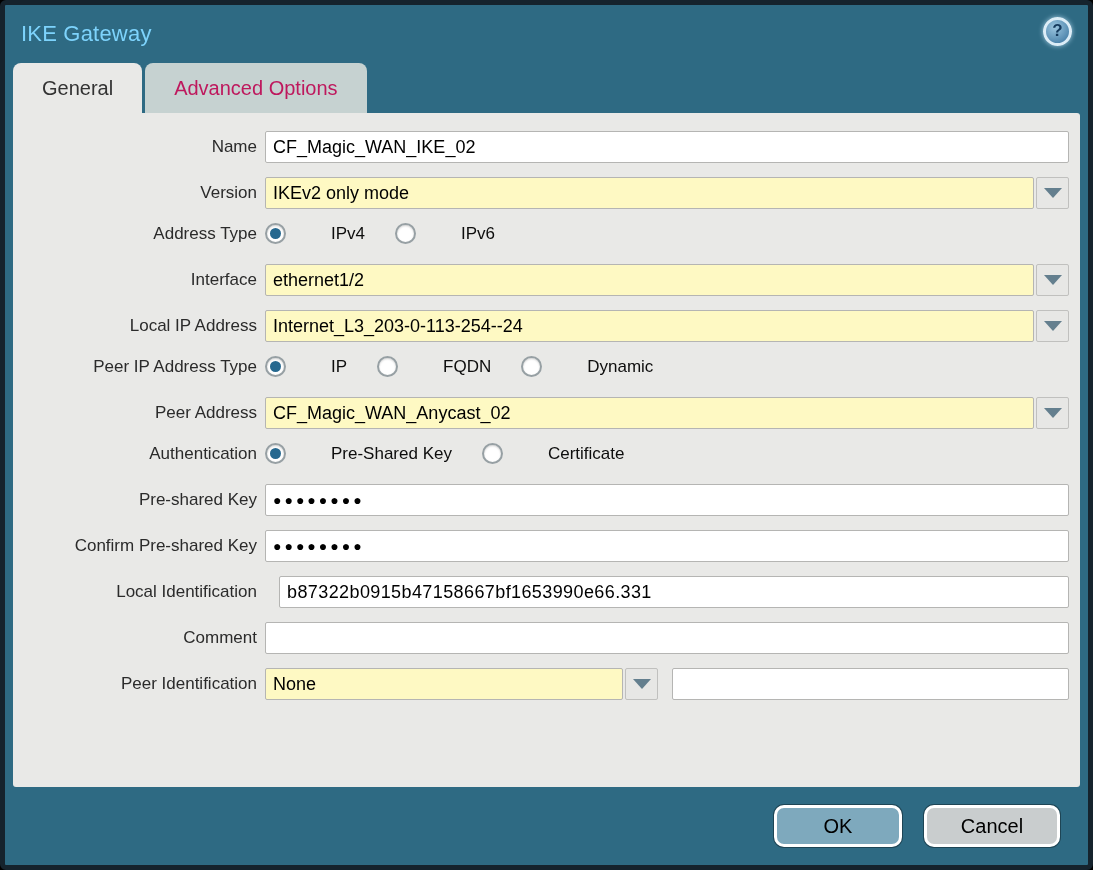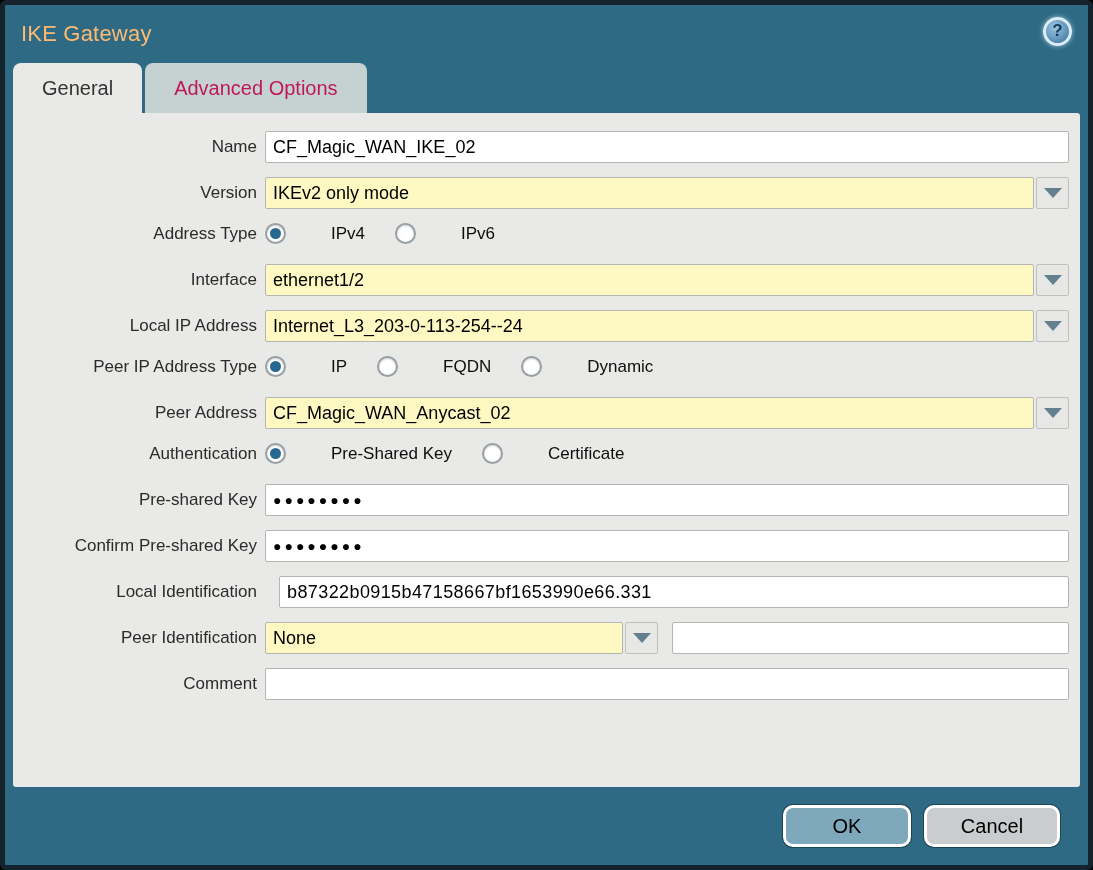--- a/index.html
+++ b/index.html
@@ -5,21 +5,21 @@
   * { margin:0; padding:0; box-sizing:border-box; }
   html,body { width:1093px; height:870px; background:#000; font-family:"Liberation Sans","DejaVu Sans",sans-serif; }
   .window {
     width:1093px; height:870px;
     border:5px solid #15232d; border-radius:6px;
     background:#2e6a83;
     display:flex; flex-direction:column; overflow:hidden;
   }
   
   .titlebar { height:58px; flex:0 0 58px; display:flex; align-items:center; justify-content:space-between; padding:0 16px; }
-  .title { color:#fdba74; font-size:22px; letter-spacing:.2px; }
+  .title { color:#7dd3fc; font-size:22px; letter-spacing:.2px; }
   .help {
     width:29px; height:29px; border-radius:50%;
     background:radial-gradient(circle at 38% 32%, #9cc6e0, #4f86ad 75%);
     border:3px solid #dcedf7;
     box-shadow:0 0 5px rgba(190,225,248,.8);
     color:#14395c; font-weight:bold; font-size:17px;
     display:flex; align-items:center; justify-content:center;
     cursor:pointer; margin-top:-6px;
   }
   
@@ -68,21 +68,21 @@
   
   .radio-opt { display:flex; align-items:center; margin-right:30px; cursor:pointer;gap:36px; }
   .radio {
     width:21px; height:21px; border-radius:50%;
     background:#ffffff; border:2px solid #97a0a4; position:relative;
     box-shadow:inset 0 1px 2px rgba(0,0,0,.18);
   }
   .radio.checked::after { content:''; position:absolute; inset:3px; border-radius:50%; background:#26688f; }
   .radio-lbl { margin-left:9px; font-size:17px; color:#0d0d0d; }
   
-  .footer { flex:0 0 78px; display:flex; align-items:center; justify-content:flex-end; gap:13px; padding-right:28px; }
+  .footer { flex:0 0 78px; display:flex; align-items:center; justify-content:flex-end; gap:22px; padding-right:28px; }
   .btn {
     height:42px; border-radius:10px; border:3px solid #ffffff;
     font-size:20px; color:#000; font-family:inherit; cursor:pointer;
     box-shadow:0 0 0 1px rgba(0,0,0,.35);
   }
   .btn.ok { width:128px; background:#7ea9bd; }
   .btn.cancel { width:136px; background:#c9cdce; }
 </style>
 </head>
 <body>
@@ -219,37 +219,37 @@
     </div>
 
     <div class="row">
       <div class="lbl">Local Identification</div>
       <div class="ctl">
         <input class="txt split-input" value="b87322b0915b47158667bf1653990e66.331" style="">
       </div>
     </div>
 
     <div class="row">
+      <div class="lbl">Comment</div>
+      <div class="ctl">
+          <input class="txt" value="" style="">
+        </div>
+    </div>
+
+    <div class="row">
       <div class="lbl">Peer Identification</div>
       <div class="ctl">
         <div class="dd dd-half">
           <div class="dd-value">None</div>
           <div class="dd-btn">
               <span class="dd-arrow"></span>
             </div>
         </div>
         <input class="txt split-input" value="" style="">
       </div>
-    </div>
-
-    <div class="row">
-      <div class="lbl">Comment</div>
-      <div class="ctl">
-          <input class="txt" value="" style="">
-        </div>
     </div>
 
   </div>
 
   <div class="footer">
     <button class="btn ok">OK</button>
     <button class="btn cancel">Cancel</button>
   </div>
 
 </div>

